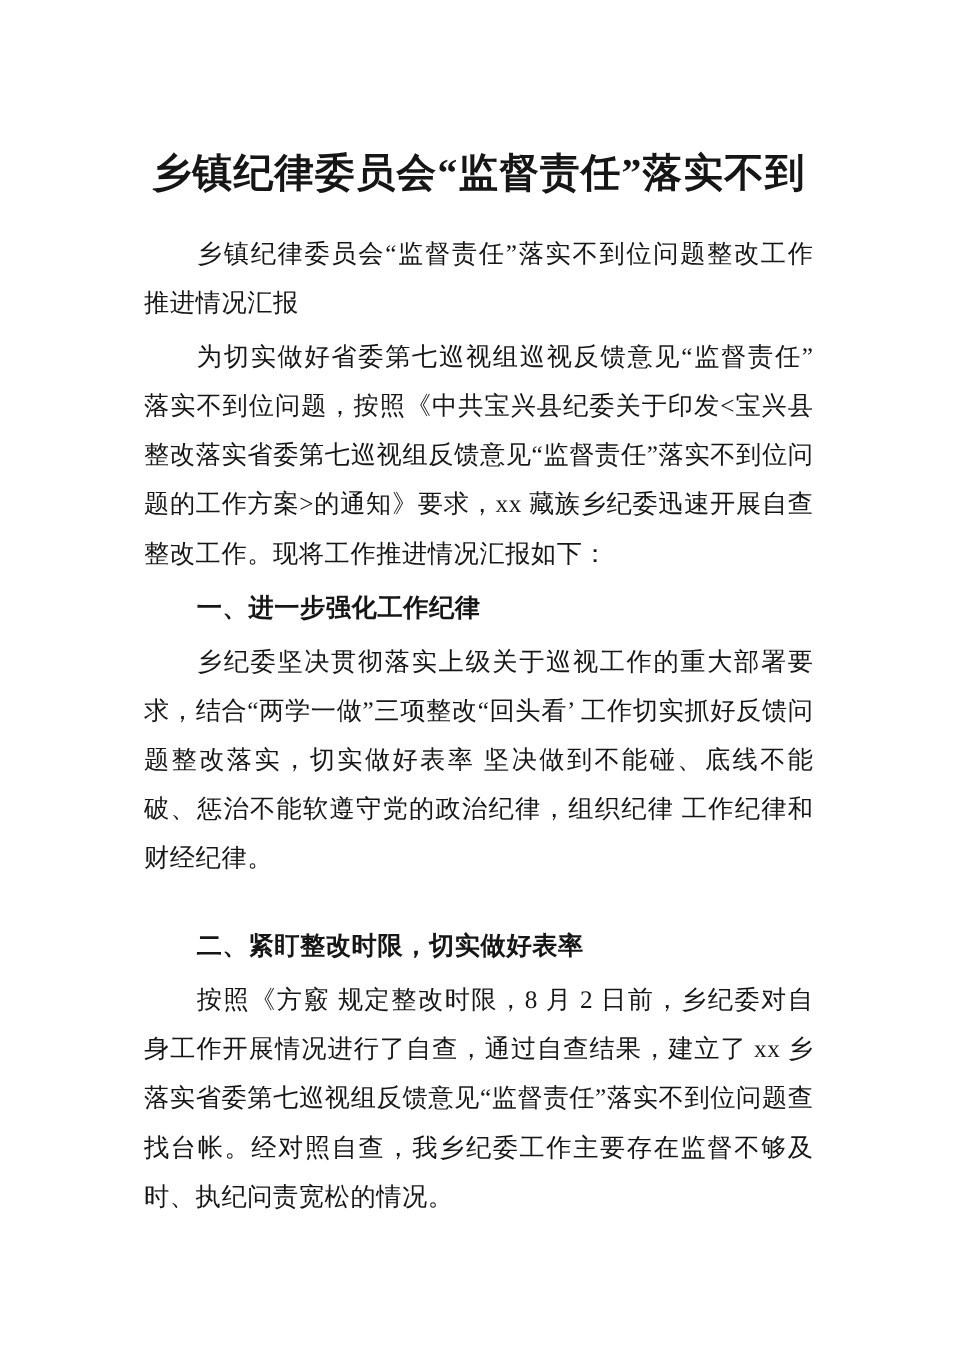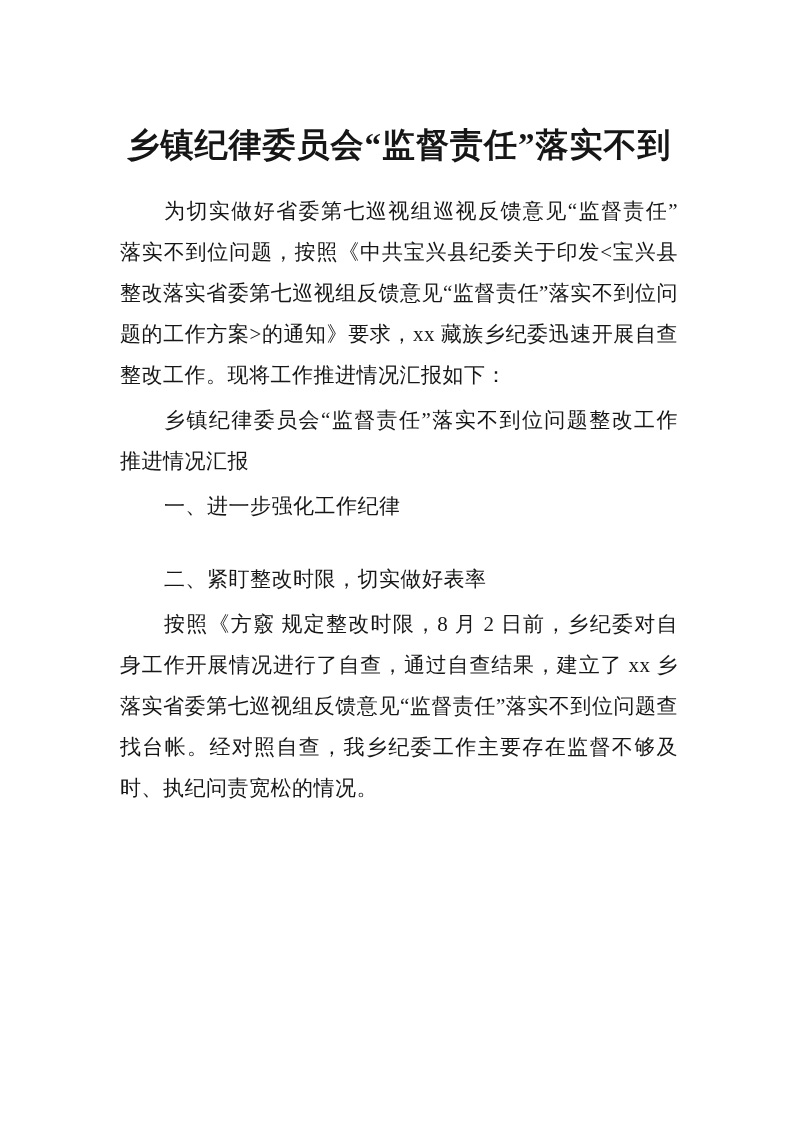--- a/index.html
+++ b/index.html
@@ -35,34 +35,36 @@
     margin: 0 0 4px 0;
     font-size: 21px;
     line-height: 41px;
     text-align: justify;
     text-indent: 44px;
     letter-spacing: 0.5px;
     word-break: break-all;
   }
   .para.heading {
     text-align: left;
+    font-weight: bold;
   }
   .para.spacer {
     height: 28px;
     margin: 0;
   }
 </style>
 </head>
 <body>
 
 <div class="page" style="background: rgb(255, 255, 255); color: rgb(22, 22, 22);">
   <h1 class="doc-title">
     <span class="title-line">乡镇纪律委员会“监督责任”落实不到</span>
   </h1>
   <main>
+      <p class="para body">乡镇纪律委员会“监督责任”落实不到位问题整改工作推进情况汇报</p>
       <p class="para body">为切实做好省委第七巡视组巡视反馈意见“监督责任”落实不到位问题，按照《中共宝兴县纪委关于印发&lt;宝兴县整改落实省委第七巡视组反馈意见“监督责任”落实不到位问题的工作方案&gt;的通知》要求，xx 藏族乡纪委迅速开展自查整改工作。现将工作推进情况汇报如下：</p>
-      <p class="para body">乡镇纪律委员会“监督责任”落实不到位问题整改工作推进情况汇报</p>
       <p class="para heading">一、进一步强化工作纪律</p>
+      <p class="para body">乡纪委坚决贯彻落实上级关于巡视工作的重大部署要求，结合“两学一做”三项整改“回头看’ 工作切实抓好反馈问题整改落实，切实做好表率 坚决做到不能碰、底线不能破、惩治不能软遵守党的政治纪律，组织纪律 工作纪律和财经纪律。</p>
       <p class="para spacer"></p>
       <p class="para heading">二、紧盯整改时限，切实做好表率</p>
       <p class="para body">按照《方竅 规定整改时限，8 月 2 日前，乡纪委对自身工作开展情况进行了自查，通过自查结果，建立了 xx 乡落实省委第七巡视组反馈意见“监督责任”落实不到位问题查找台帐。经对照自查，我乡纪委工作主要存在监督不够及时、执纪问责宽松的情况。</p>
     </main>
 </div>
 
 </body></html>

